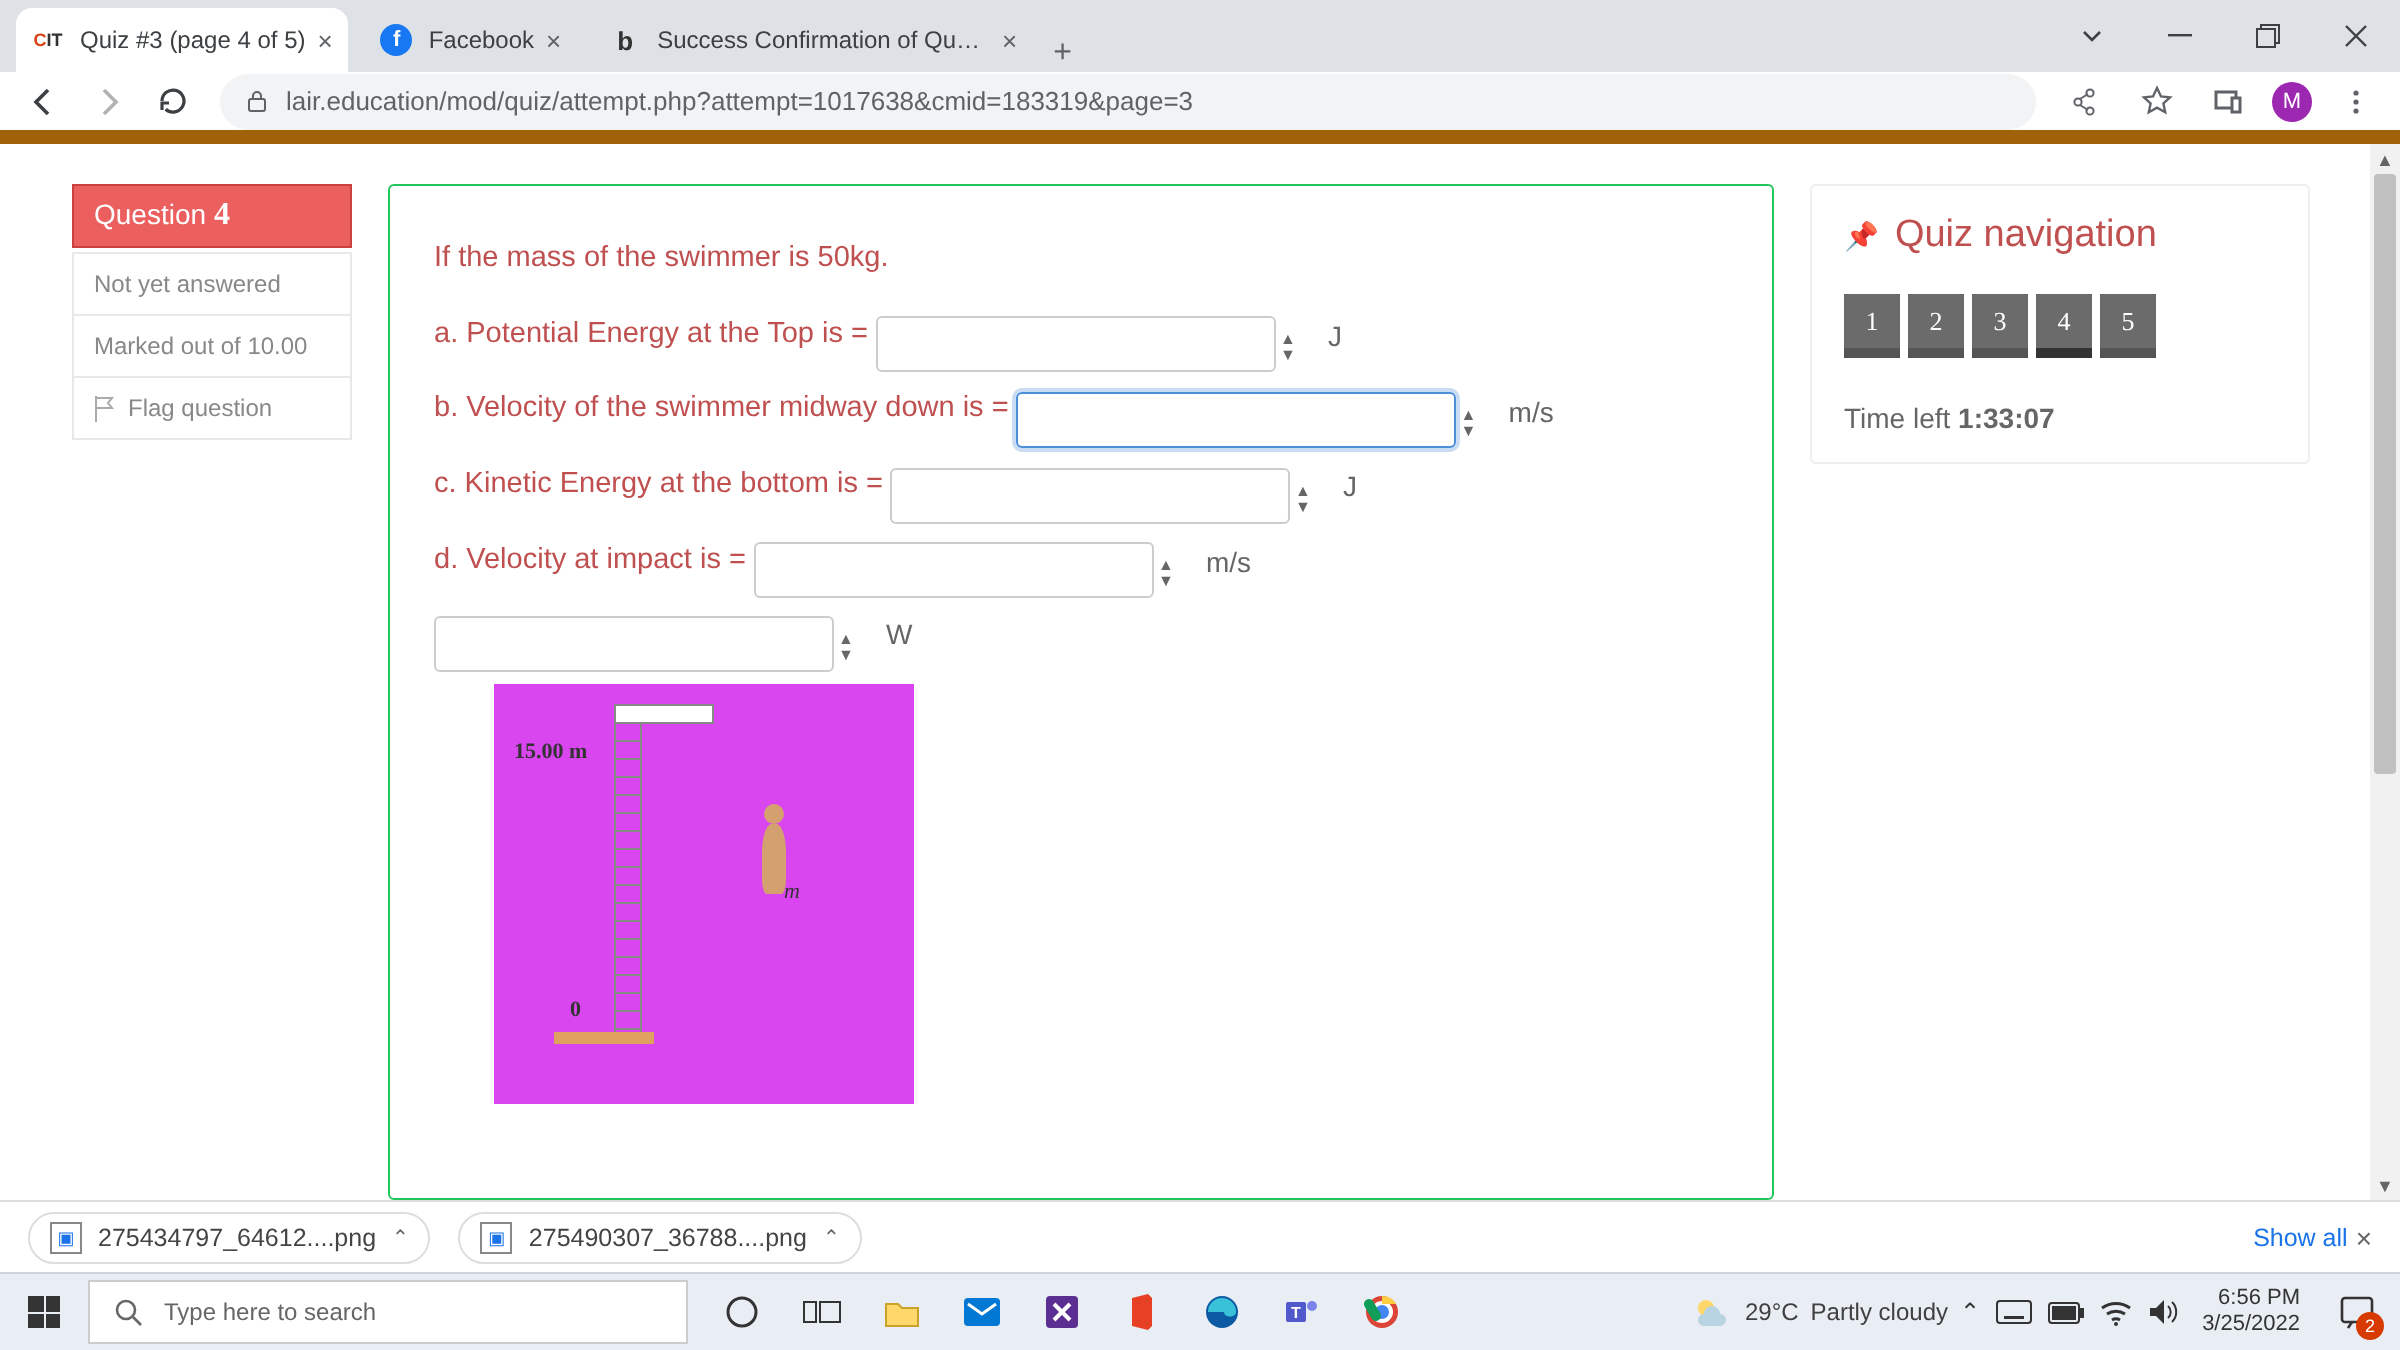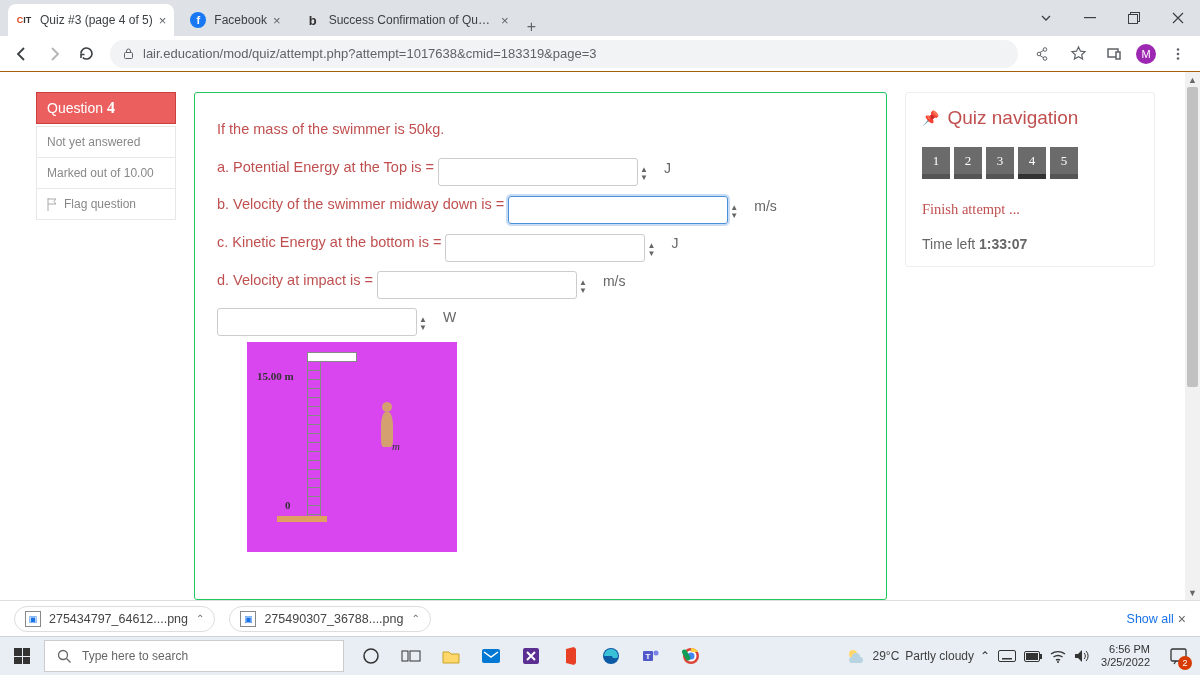--- a/index.html
+++ b/index.html
@@ -6,21 +6,21 @@
 body{width:1200px;height:675px;overflow:hidden;background:#fff;position:relative}
 .chrome-top{height:36px;background:#dee1e6;display:flex;align-items:flex-end}
 .tab{height:32px;background:#fff;border-radius:8px 8px 0 0;display:flex;align-items:center;padding:0 8px;font-size:12px;color:#3c4043;margin-left:8px;max-width:220px;position:relative}
 .tab.inactive{background:transparent}
 .tab-favicon{width:16px;height:16px;margin-right:8px;flex-shrink:0;display:flex;align-items:center;justify-content:center}
 .tab-title{white-space:nowrap;overflow:hidden;text-overflow:ellipsis;flex:1}
 .tab-close{margin-left:6px;font-size:13px;color:#5f6368;cursor:pointer}
 .tab-add{padding:0 10px;font-size:16px;color:#5f6368;cursor:pointer}
 .win-controls{margin-left:auto;display:flex;align-items:center;height:36px}
 .win-btn{width:44px;height:30px;display:flex;align-items:center;justify-content:center;color:#3c4043}
-.addr-bar{height:36px;background:#fff;border-bottom:1px solid #a16207;display:flex;align-items:center;padding:0 8px;gap:4px}
+.addr-bar{height:36px;background:#fff;border-bottom:7px solid #a16207;display:flex;align-items:center;padding:0 8px;gap:4px}
 .nav-btn{width:28px;height:28px;display:flex;align-items:center;justify-content:center;color:#5f6368;border-radius:50%}
 .addr-input{flex:1;height:28px;background:#f1f3f4;border-radius:14px;display:flex;align-items:center;padding:0 12px;font-size:13px;color:#5f6368;margin:0 6px}
 .addr-input .lock{margin-right:8px;color:#5f6368}
 .addr-right{display:flex;align-items:center;gap:8px}
 .addr-icon{width:28px;height:28px;display:flex;align-items:center;justify-content:center;color:#5f6368}
 .avatar{width:20px;height:20px;border-radius:50%;background:#9c27b0;color:#fff;font-size:11px;display:flex;align-items:center;justify-content:center;font-weight:500}
 .content{position:absolute;top:72px;left:0;right:15px;bottom:75px;background:#fff;display:flex;padding:20px 30px 0 36px;gap:18px;overflow:hidden}
 .hide-sidebar{position:absolute;left:0;top:150px;width:22px;height:130px;background:#888;color:#fff;writing-mode:vertical-rl;transform:rotate(180deg);display:flex;align-items:center;justify-content:center;font-size:12px;cursor:pointer}
 .qinfo{width:140px;flex-shrink:0}
 .qbadge{background:#ec5f5f;color:#fff;padding:6px 10px;font-size:14px;border:1px solid #c94040;margin-bottom:2px}
@@ -250,21 +250,20 @@
       <span class="pin">📌</span>
       <span>Quiz navigation</span>
     </h3>
     <div class="qnums">
       <div class="qnum">1</div>
       <div class="qnum">2</div>
       <div class="qnum">3</div>
       <div class="qnum current">4</div>
       <div class="qnum">5</div>
     </div>
-    <div class="finish">Finish attempt ...</div>
     <div class="timer">
       <span>Time left</span> <b>1:33:07</b>
     </div>
   </div>
 </div>
 
 <div class="scroll-track">
   <div class="scroll-arrow" style="top:0">▲</div>
   <div class="scroll-thumb" style="top:15px"></div>
   <div class="scroll-arrow" style="bottom:0">▼</div>

